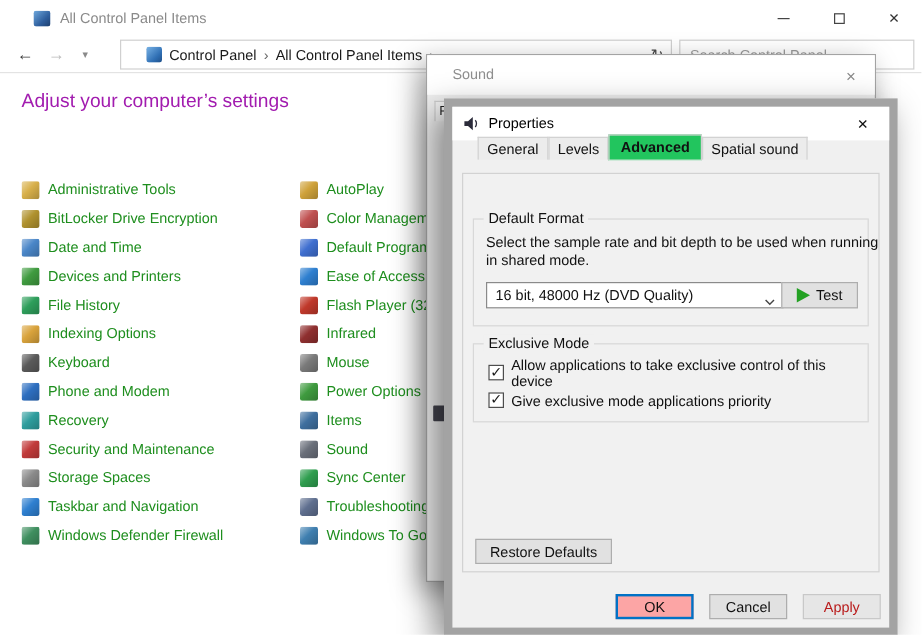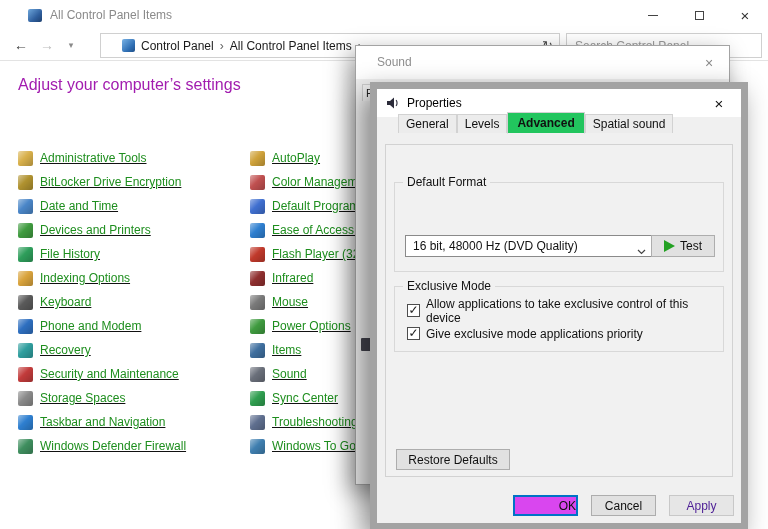--- a/index.html
+++ b/index.html
@@ -36,21 +36,21 @@
   .searchbox { position:absolute; left:566px; top:3px; width:196px; height:25px; background:#fff;
                border:1px solid #d0d0d0; }
   .searchbox input { width:100%; height:100%; border:none; outline:none; padding:0 8px;
                      font-size:12px; font-family:inherit; color:#444; background:transparent; }
   .searchbox input::placeholder { color:#9a9a9a; }
 
   
   .heading { position:absolute; left:18px; top:76px; font-size:16px; color:#a21caf; }
   .cp-col { position:absolute; top:146px; width:230px; }
   #col1 { left:18px; } #col2 { left:250px; }
-  .cp-item { height:24px; display:flex; align-items:center; gap:7px; white-space:nowrap; cursor:pointer;text-decoration:underline; }
+  .cp-item { height:24px; display:flex; align-items:center; gap:7px; white-space:nowrap; cursor:pointer; }
   .cp-icon { width:15px; height:15px; border-radius:2px; flex:0 0 auto;
              background-image:linear-gradient(135deg,rgba(255,255,255,.5) 0%,rgba(255,255,255,0) 45%,rgba(0,0,0,.22) 100%); }
   .cp-label { font-size:12px; color:#1e8e1e; }
 
   
   .dlg { position:absolute; background:#f0f0f0; }
   .snd { left:355px; top:45px; width:375px; height:440px; border:1px solid #a3a3a3;
          box-shadow:-6px 8px 22px rgba(0,0,0,.4); z-index:10; }
   .snd-title { position:absolute; left:0; top:0; right:0; height:33px; background:#fff; }
   .snd-title .t { position:absolute; left:21px; top:0; line-height:33px; font-size:12px; color:#8f8f8f; }
@@ -95,22 +95,22 @@
               align-items:center; justify-content:center; gap:5px; }
   .play-tri { width:0; height:0; border-left:11px solid #23a123;
               border-top:6px solid transparent; border-bottom:6px solid transparent; display:block; }
   .checkrows { position:absolute; left:12px; top:12px; right:8px; }
   .checkrow { height:23px; display:flex; align-items:center; gap:6px; cursor:pointer; }
   .checkbox { width:13px; height:13px; background:#fff; border:1px solid #4d4d4d; color:#1a1a1a;
               font-size:12px; line-height:11px; text-align:center; flex:0 0 auto; }
   .checklabel { font-size:12px; color:#111; }
   .restore { position:absolute; left:10px; bottom:6px; width:114px; }
   .dlg-buttons { position:absolute; right:7px; top:406px; display:flex; gap:13px; }
-  .btn.primary { border:2px solid #0072c6; background:#d946ef;text-align:right; }
-  .btn.disabled { background:#e6e6e6; border-color:#c8c8c8; color:#4c1d95; }
+  .btn.primary { border:2px solid #0072c6; background:#fca5a5; }
+  .btn.disabled { background:#e6e6e6; border-color:#c8c8c8; color:#b91c1c; }
 </style>
 </head>
 <body>
 
 <div class="stage">
 
   <div class="titlebar">
     <span class="tb-icon"></span>
     <span class="tb-title">All Control Panel Items</span>
     <div class="tb-btns">
@@ -278,20 +278,21 @@
         <div class="tab">General</div>
         <div class="tab">Levels</div>
         <div class="tab sel">Advanced</div>
         <div class="tab">Spatial sound</div>
       </div>
 
     <div class="page">
 
       <div class="group group1">
         <span class="group-label">Default Format</span>
+        <div class="group-desc">Select the sample rate and bit depth to be used when running in shared mode.</div>
         <div class="combo">
           <span>16 bit, 48000 Hz (DVD Quality)</span>
           <span class="combo-chevron">
             <svg width="9" height="6" viewBox="0 0 9 6">
                 <path d="M1 1l3.5 3.5L8 1" stroke="#444" stroke-width="1.2" fill="none"></path>
               </svg>
           </span>
         </div>
         <button class="btn test-btn">
           <span class="play-tri"></span>

